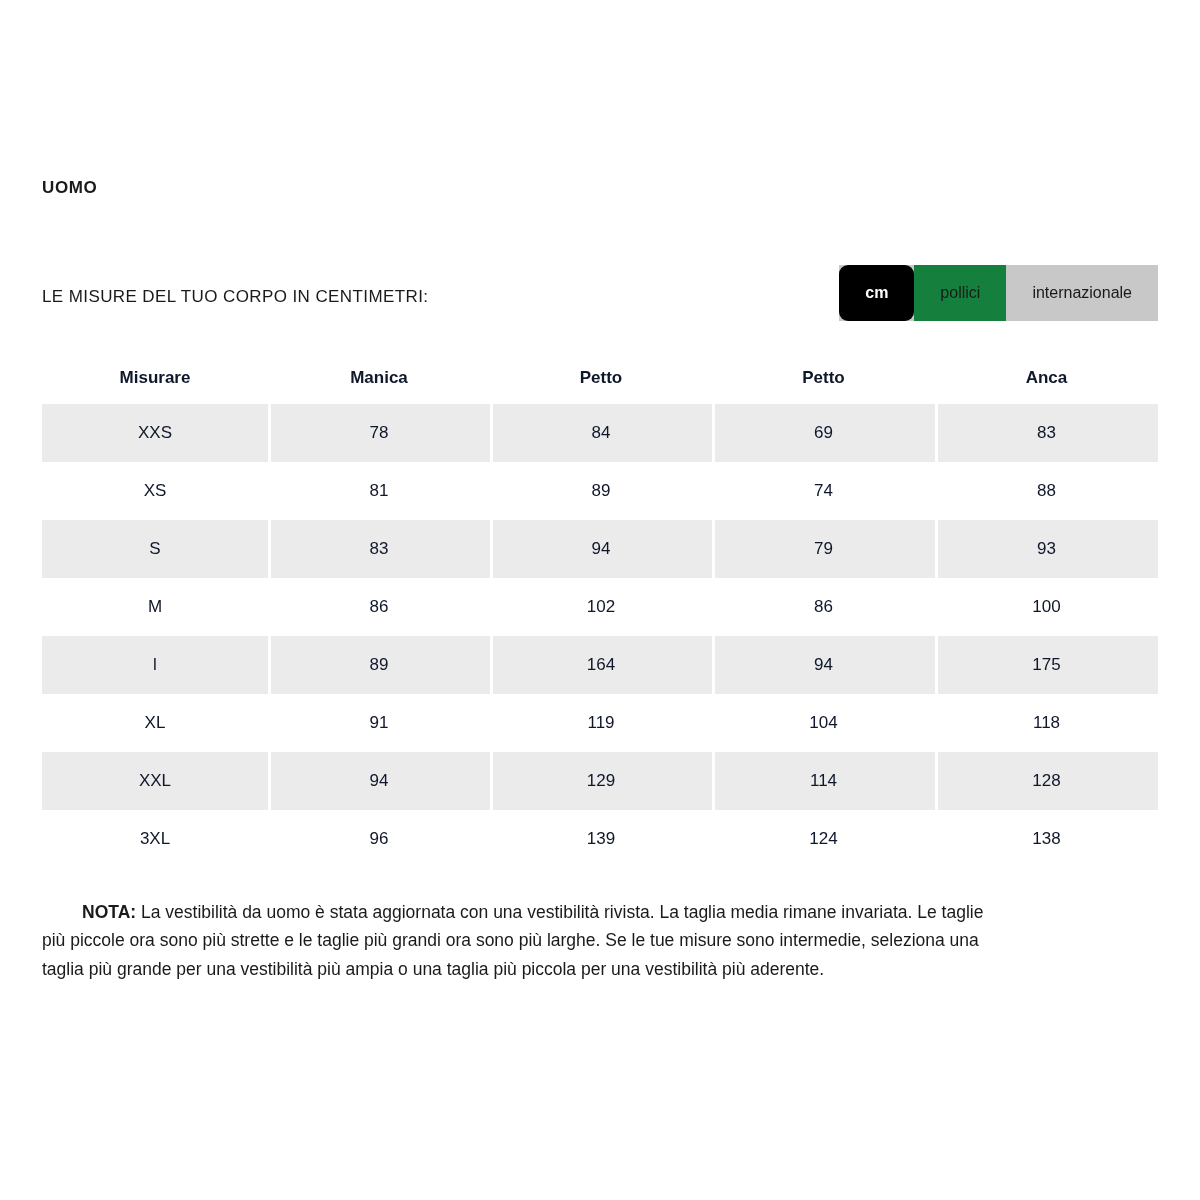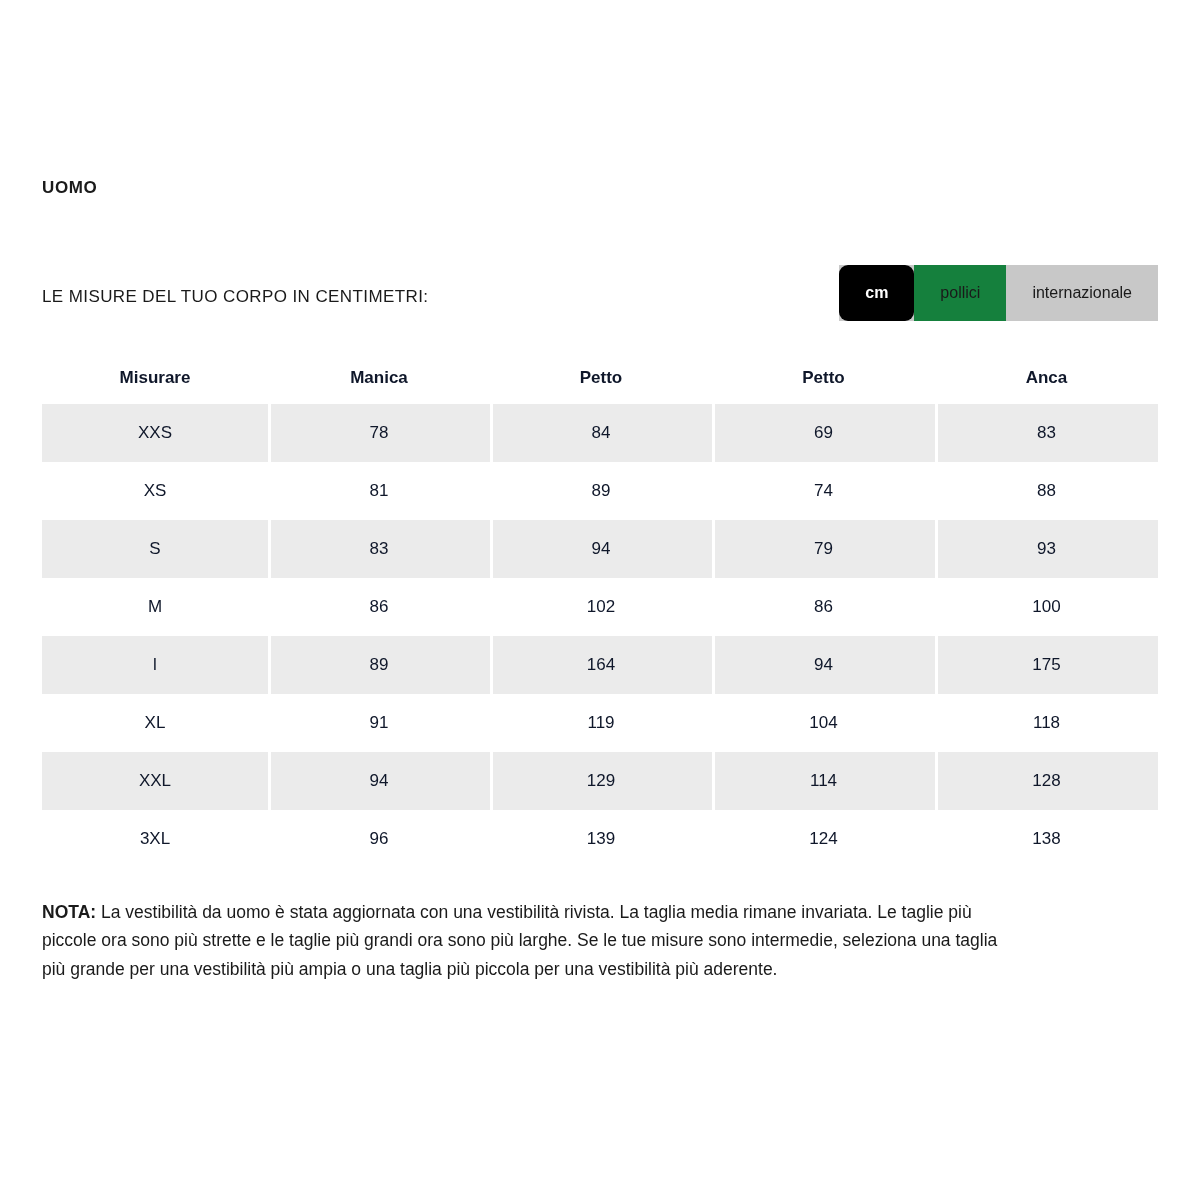--- a/index.html
+++ b/index.html
@@ -131,20 +131,21 @@
     position: absolute;
     left: 42px;
     top: 898px;
     width: 962px;
     font-size: 17.5px;
     line-height: 1.62;
     color: #1a1a1a;
   }
   .note b {
     font-weight: bold;
+    margin-left: 40px;
   }
 </style>
 </head>
 <body>
 
 <div class="page">
 
   <div class="kicker">UOMO</div>
   <div class="subtitle">LE MISURE DEL TUO CORPO IN CENTIMETRI:</div>
 

